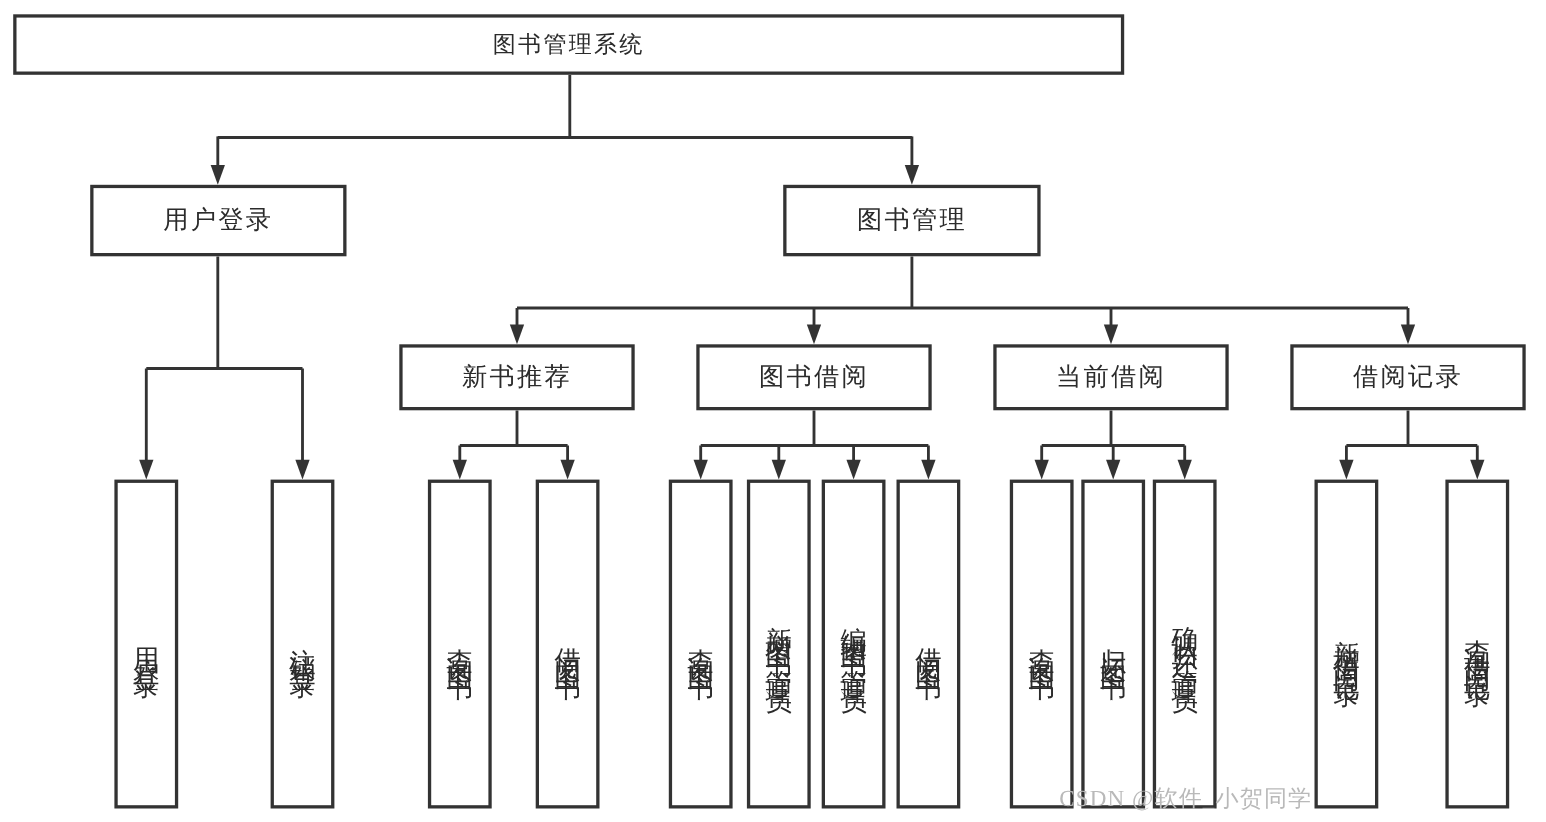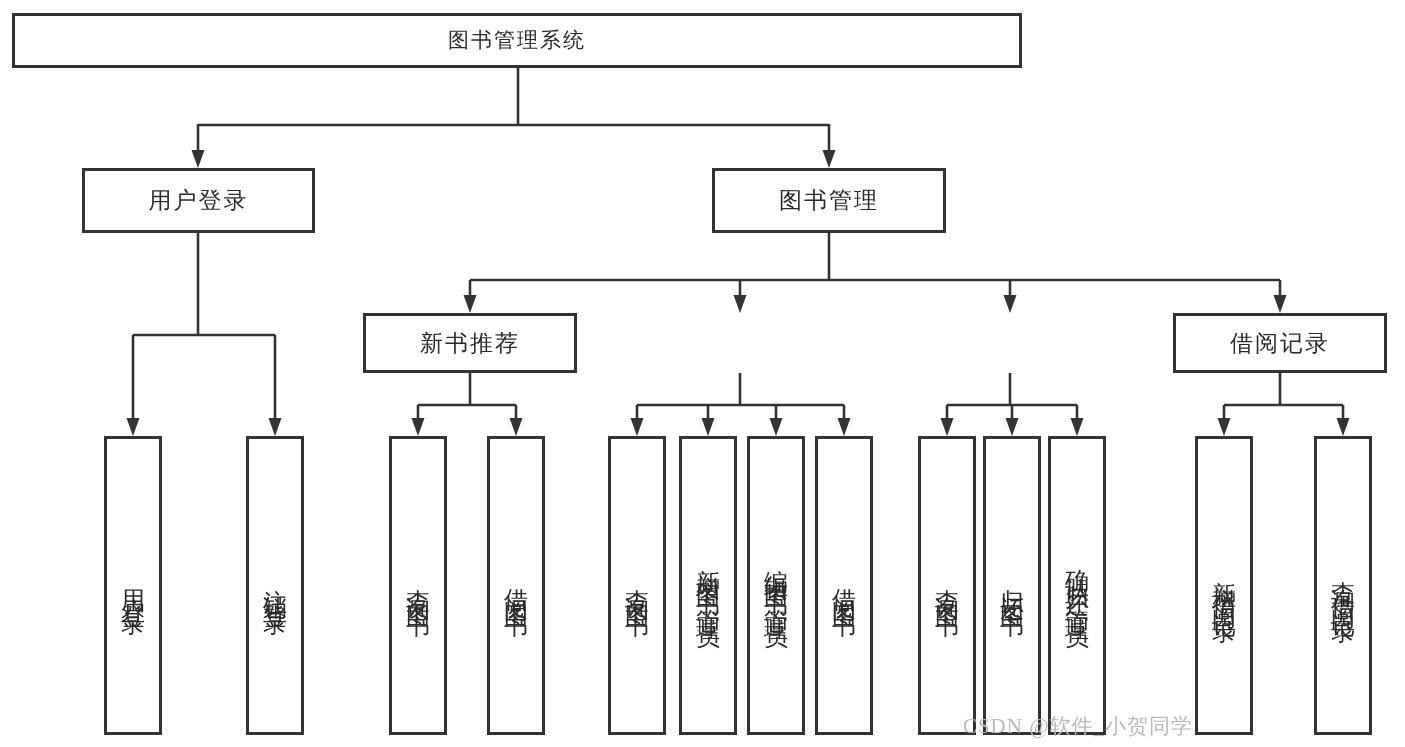--- a/index.html
+++ b/index.html
@@ -131,20 +131,26 @@
   <div class="node hnode" style="left:82px;top:168px;width:233px;height:65px">
     <span class="lbl">用户登录</span>
   </div>
   <div class="node hnode" style="left:712px;top:168px;width:234px;height:65px">
     <span class="lbl">图书管理</span>
   </div>
 
   <div class="node hnode" style="left:363px;top:313px;width:214px;height:60px">
     <span class="lbl">新书推荐</span>
   </div>
+  <div class="node hnode" style="left:633px;top:313px;width:214px;height:60px">
+    <span class="lbl">图书借阅</span>
+  </div>
+  <div class="node hnode" style="left:903px;top:313px;width:214px;height:60px">
+    <span class="lbl">当前借阅</span>
+  </div>
   <div class="node hnode" style="left:1173px;top:313px;width:214px;height:60px">
     <span class="lbl">借阅记录</span>
   </div>
 
   <div class="node leaf" style="left:104px;top:436px;width:58px;height:299px">
     <span class="lbl">用户登录</span>
   </div>
   <div class="node leaf" style="left:246px;top:436px;width:58px;height:299px">
     <span class="lbl">注销登录</span>
   </div>

